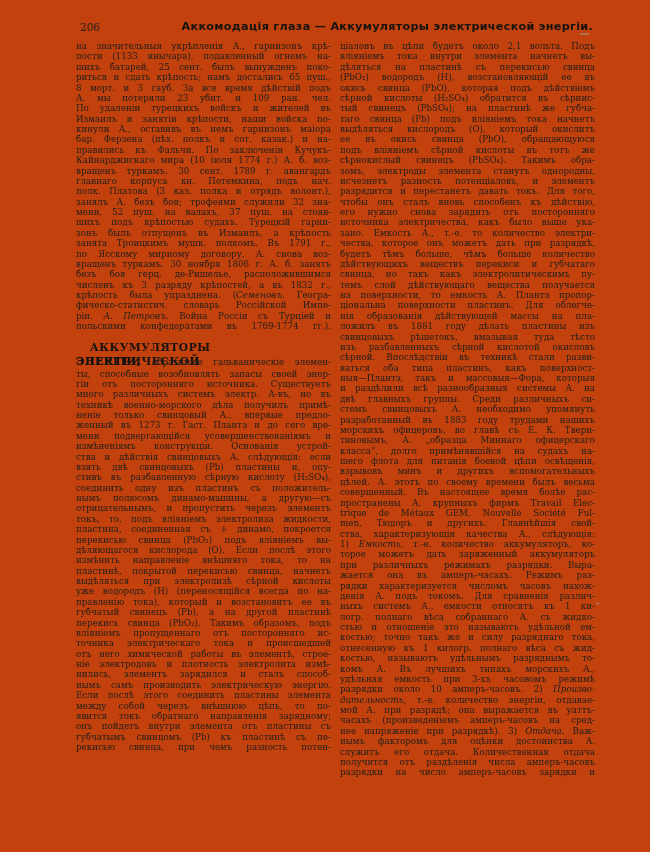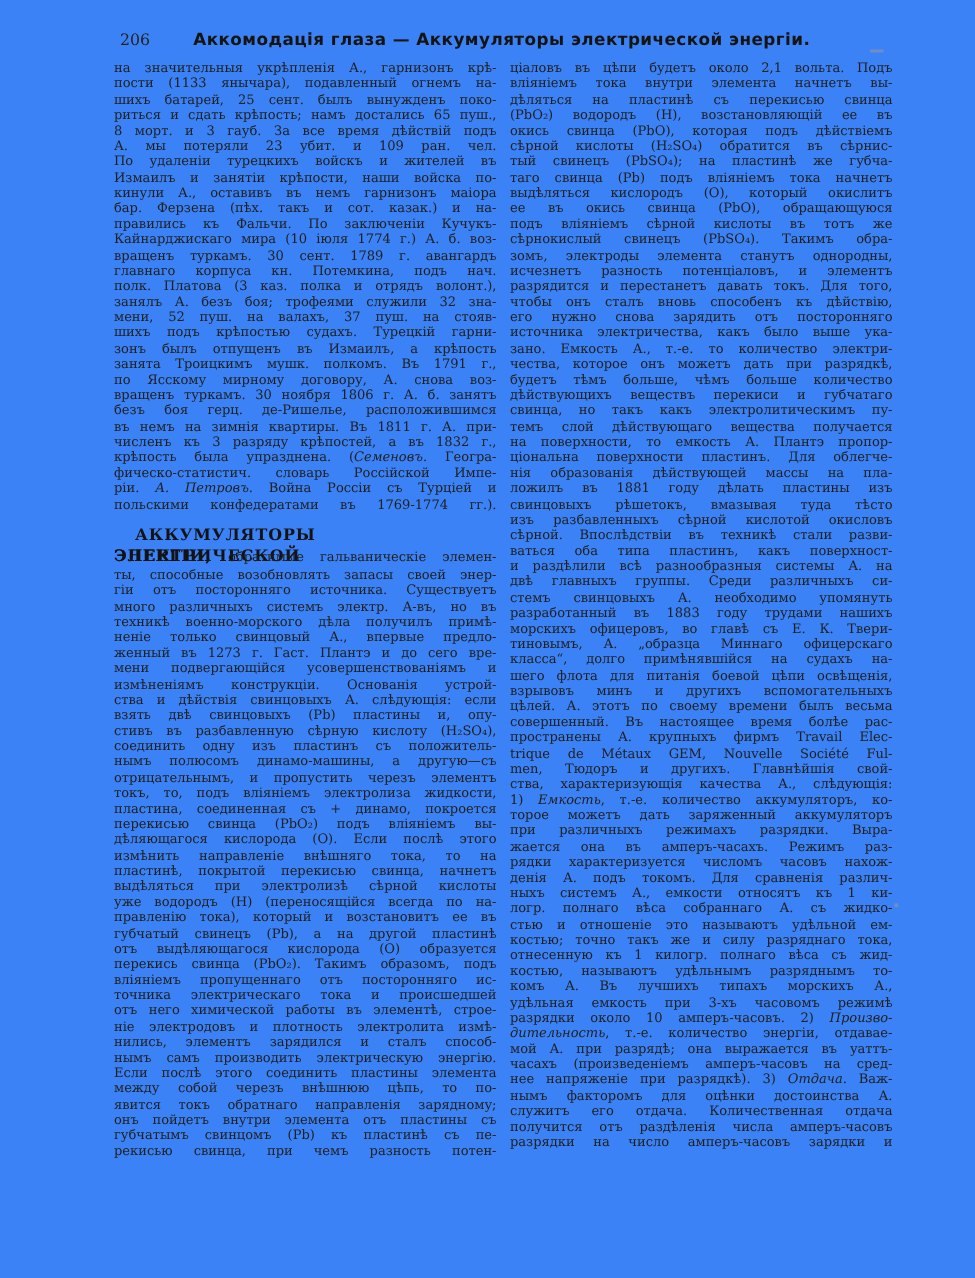--- a/index.html
+++ b/index.html
@@ -1,26 +1,26 @@
 <!DOCTYPE html>
 <html><head>
 <meta charset="utf-8">
 <style>
   html,body{margin:0;padding:0;background:#fbfbf8;}
   .page{
-    position:relative;width:650px;height:852px;background:#3b82f6;
+    position:relative;width:650px;height:852px;background:#c2410c;
     font-family:"DejaVu Serif",serif;color:#1e1d1a;overflow:hidden;
   }
   .header{position:absolute;top:20px;left:76px;width:517px;height:16px;}
   .pagenum{
     position:absolute;left:4px;top:1px;font-size:10.5px;color:#242320;
     font-family:"DejaVu Serif",serif;
   }
   .running-title{
-    text-align:center;font-family:"DejaVu Sans",sans-serif;font-weight:bold;
+    text-align:right;font-family:"DejaVu Sans",sans-serif;font-weight:bold;
     font-size:11.2px;letter-spacing:.3px;color:#151411;white-space:nowrap;
   }
   .columns{
     position:absolute;top:41px;left:76px;display:flex;gap:9px;justify-content:space-between;
   }
   .col{width:255px;}
   .line{
     font-size:8.7px;line-height:10.38px;height:10.38px;
     text-align:justify;text-align-last:justify;
     color:#201f1c;overflow:visible;word-spacing:.2px;
@@ -48,35 +48,34 @@
     <div class="col">
         <div class="line"><span>на значительныя укрѣпленія А., гарнизонъ крѣ-</span></div>
         <div class="line"><span>пости (1133 янычара), подавленный огнемъ на-</span></div>
         <div class="line"><span>шихъ батарей, 25 сент. былъ вынужденъ поко-</span></div>
         <div class="line"><span>риться и сдать крѣпость; намъ достались 65 пуш.,</span></div>
         <div class="line"><span>8 морт. и 3 гауб. За все время дѣйствій подъ</span></div>
         <div class="line"><span>А. мы потеряли 23 убит. и 109 ран. чел.</span></div>
         <div class="line"><span>По удаленіи турецкихъ войскъ и жителей въ</span></div>
         <div class="line"><span>Измаилъ и занятіи крѣпости, наши войска по-</span></div>
         <div class="line"><span>кинули А., оставивъ въ немъ гарнизонъ маіора</span></div>
-        <div class="line"><span>бар. Ферзена (пѣх. такъ и сот. казак.) и на-</span></div>
+        <div class="line"><span>бар. Ферзена (пѣх. полкъ и сот. казак.) и на-</span></div>
         <div class="line"><span>правились къ Фальчи. По заключеніи Кучукъ-</span></div>
         <div class="line"><span>Кайнарджискаго мира (10 іюля 1774 г.) А. б. воз-</span></div>
         <div class="line"><span>вращенъ туркамъ. 30 сент. 1789 г. авангардъ</span></div>
         <div class="line"><span>главнаго корпуса кн. Потемкина, подъ нач.</span></div>
         <div class="line"><span>полк. Платова (3 каз. полка и отрядъ волонт.),</span></div>
         <div class="line"><span>занялъ А. безъ боя; трофеями служили 32 зна-</span></div>
         <div class="line"><span>мени, 52 пуш. на валахъ, 37 пуш. на стояв-</span></div>
         <div class="line"><span>шихъ подъ крѣпостью судахъ. Турецкій гарни-</span></div>
         <div class="line"><span>зонъ былъ отпущенъ въ Измаилъ, а крѣпость</span></div>
         <div class="line"><span>занята Троицкимъ мушк. полкомъ. Въ 1791 г.,</span></div>
         <div class="line"><span>по Ясскому мирному договору, А. снова воз-</span></div>
         <div class="line"><span>вращенъ туркамъ. 30 ноября 1806 г. А. б. занятъ</span></div>
         <div class="line"><span>безъ боя герц. де-Ришелье, расположившимся</span></div>
-        <div class="line"><span>въ немъ на зимнія квартиры. Въ 1811 г. А. при-</span></div>
         <div class="line"><span>численъ къ 3 разряду крѣпостей, а въ 1832 г.,</span></div>
         <div class="line"><span>крѣпость была упразднена. (</span><span class="i">Семеновъ</span><span>. Геогра-</span></div>
         <div class="line"><span>фическо-статистич. словарь Россійской Импе-</span></div>
         <div class="line"><span>ріи. </span><span class="i">А. Петровъ</span><span>. Война Россіи съ Турціей и</span></div>
         <div class="line"><span>польскими конфедератами въ 1769-1774 гг.).</span></div>
         <div class="line indent sb head"><span class="b h">АККУМУЛЯТОРЫ ЭЛЕКТРИЧЕСКОЙ</span></div>
         <div class="line head"><span class="b h">ЭНЕРГІИ,</span><span> обратимые гальваническіе элемен-</span></div>
         <div class="line"><span>ты, способные возобновлять запасы своей энер-</span></div>
         <div class="line"><span>гіи отъ посторонняго источника. Существуетъ</span></div>
         <div class="line"><span>много различныхъ системъ электр. А-въ, но въ</span></div>
@@ -94,21 +93,20 @@
         <div class="line"><span>токъ, то, подъ вліяніемъ электролиза жидкости,</span></div>
         <div class="line"><span>пластина, соединенная съ + динамо, покроется</span></div>
         <div class="line"><span>перекисью свинца (PbO₂) подъ вліяніемъ вы-</span></div>
         <div class="line"><span>дѣляющагося кислорода (O). Если послѣ этого</span></div>
         <div class="line"><span>измѣнить направленіе внѣшняго тока, то на</span></div>
         <div class="line"><span>пластинѣ, покрытой перекисью свинца, начнетъ</span></div>
         <div class="line"><span>выдѣляться при электролизѣ сѣрной кислоты</span></div>
         <div class="line"><span>уже водородъ (H) (переносящійся всегда по на-</span></div>
         <div class="line"><span>правленію тока), который и возстановитъ ее въ</span></div>
         <div class="line"><span>губчатый свинецъ (Pb), а на другой пластинѣ</span></div>
-        <div class="line"><span>отъ выдѣляющагося кислорода (O) образуется</span></div>
         <div class="line"><span>перекись свинца (PbO₂). Такимъ образомъ, подъ</span></div>
         <div class="line"><span>вліяніемъ пропущеннаго отъ посторонняго ис-</span></div>
         <div class="line"><span>точника электрическаго тока и происшедшей</span></div>
         <div class="line"><span>отъ него химической работы въ элементѣ, строе-</span></div>
         <div class="line"><span>ніе электродовъ и плотность электролита измѣ-</span></div>
         <div class="line"><span>нились, элементъ зарядился и сталъ способ-</span></div>
         <div class="line"><span>нымъ самъ производить электрическую энергію.</span></div>
         <div class="line"><span>Если послѣ этого соединить пластины элемента</span></div>
         <div class="line"><span>между собой черезъ внѣшнюю цѣпь, то по-</span></div>
         <div class="line"><span>явится токъ обратнаго направленія зарядному;</span></div>
@@ -142,20 +140,21 @@
         <div class="line"><span>свинца, но такъ какъ электролитическимъ пу-</span></div>
         <div class="line"><span>темъ слой дѣйствующаго вещества получается</span></div>
         <div class="line"><span>на поверхности, то емкость А. Плантэ пропор-</span></div>
         <div class="line"><span>ціональна поверхности пластинъ. Для облегче-</span></div>
         <div class="line"><span>нія образованія дѣйствующей массы на пла-</span></div>
         <div class="line"><span>ложилъ въ 1881 году дѣлать пластины изъ</span></div>
         <div class="line"><span>свинцовыхъ рѣшетокъ, вмазывая туда тѣсто</span></div>
         <div class="line"><span>изъ разбавленныхъ сѣрной кислотой окисловъ</span></div>
         <div class="line"><span>сѣрной. Впослѣдствіи въ техникѣ стали разви-</span></div>
         <div class="line"><span>ваться оба типа пластинъ, какъ поверхност-</span></div>
+        <div class="line"><span>ныя—Плантэ, такъ и массовыя—Фора, которыя</span></div>
         <div class="line"><span>и раздѣлили всѣ разнообразныя системы А. на</span></div>
         <div class="line"><span>двѣ главныхъ группы. Среди различныхъ си-</span></div>
         <div class="line"><span>стемъ свинцовыхъ А. необходимо упомянуть</span></div>
         <div class="line"><span>разработанный въ 1883 году трудами нашихъ</span></div>
         <div class="line"><span>морскихъ офицеровъ, во главѣ съ Е. К. Твери-</span></div>
         <div class="line"><span>тиновымъ, А. „образца Миннаго офицерскаго</span></div>
         <div class="line"><span>класса“, долго примѣнявшійся на судахъ на-</span></div>
         <div class="line"><span>шего флота для питанія боевой цѣпи освѣщенія,</span></div>
         <div class="line"><span>взрывовъ минъ и другихъ вспомогательныхъ</span></div>
         <div class="line"><span>цѣлей. А. этотъ по своему времени былъ весьма</span></div>

